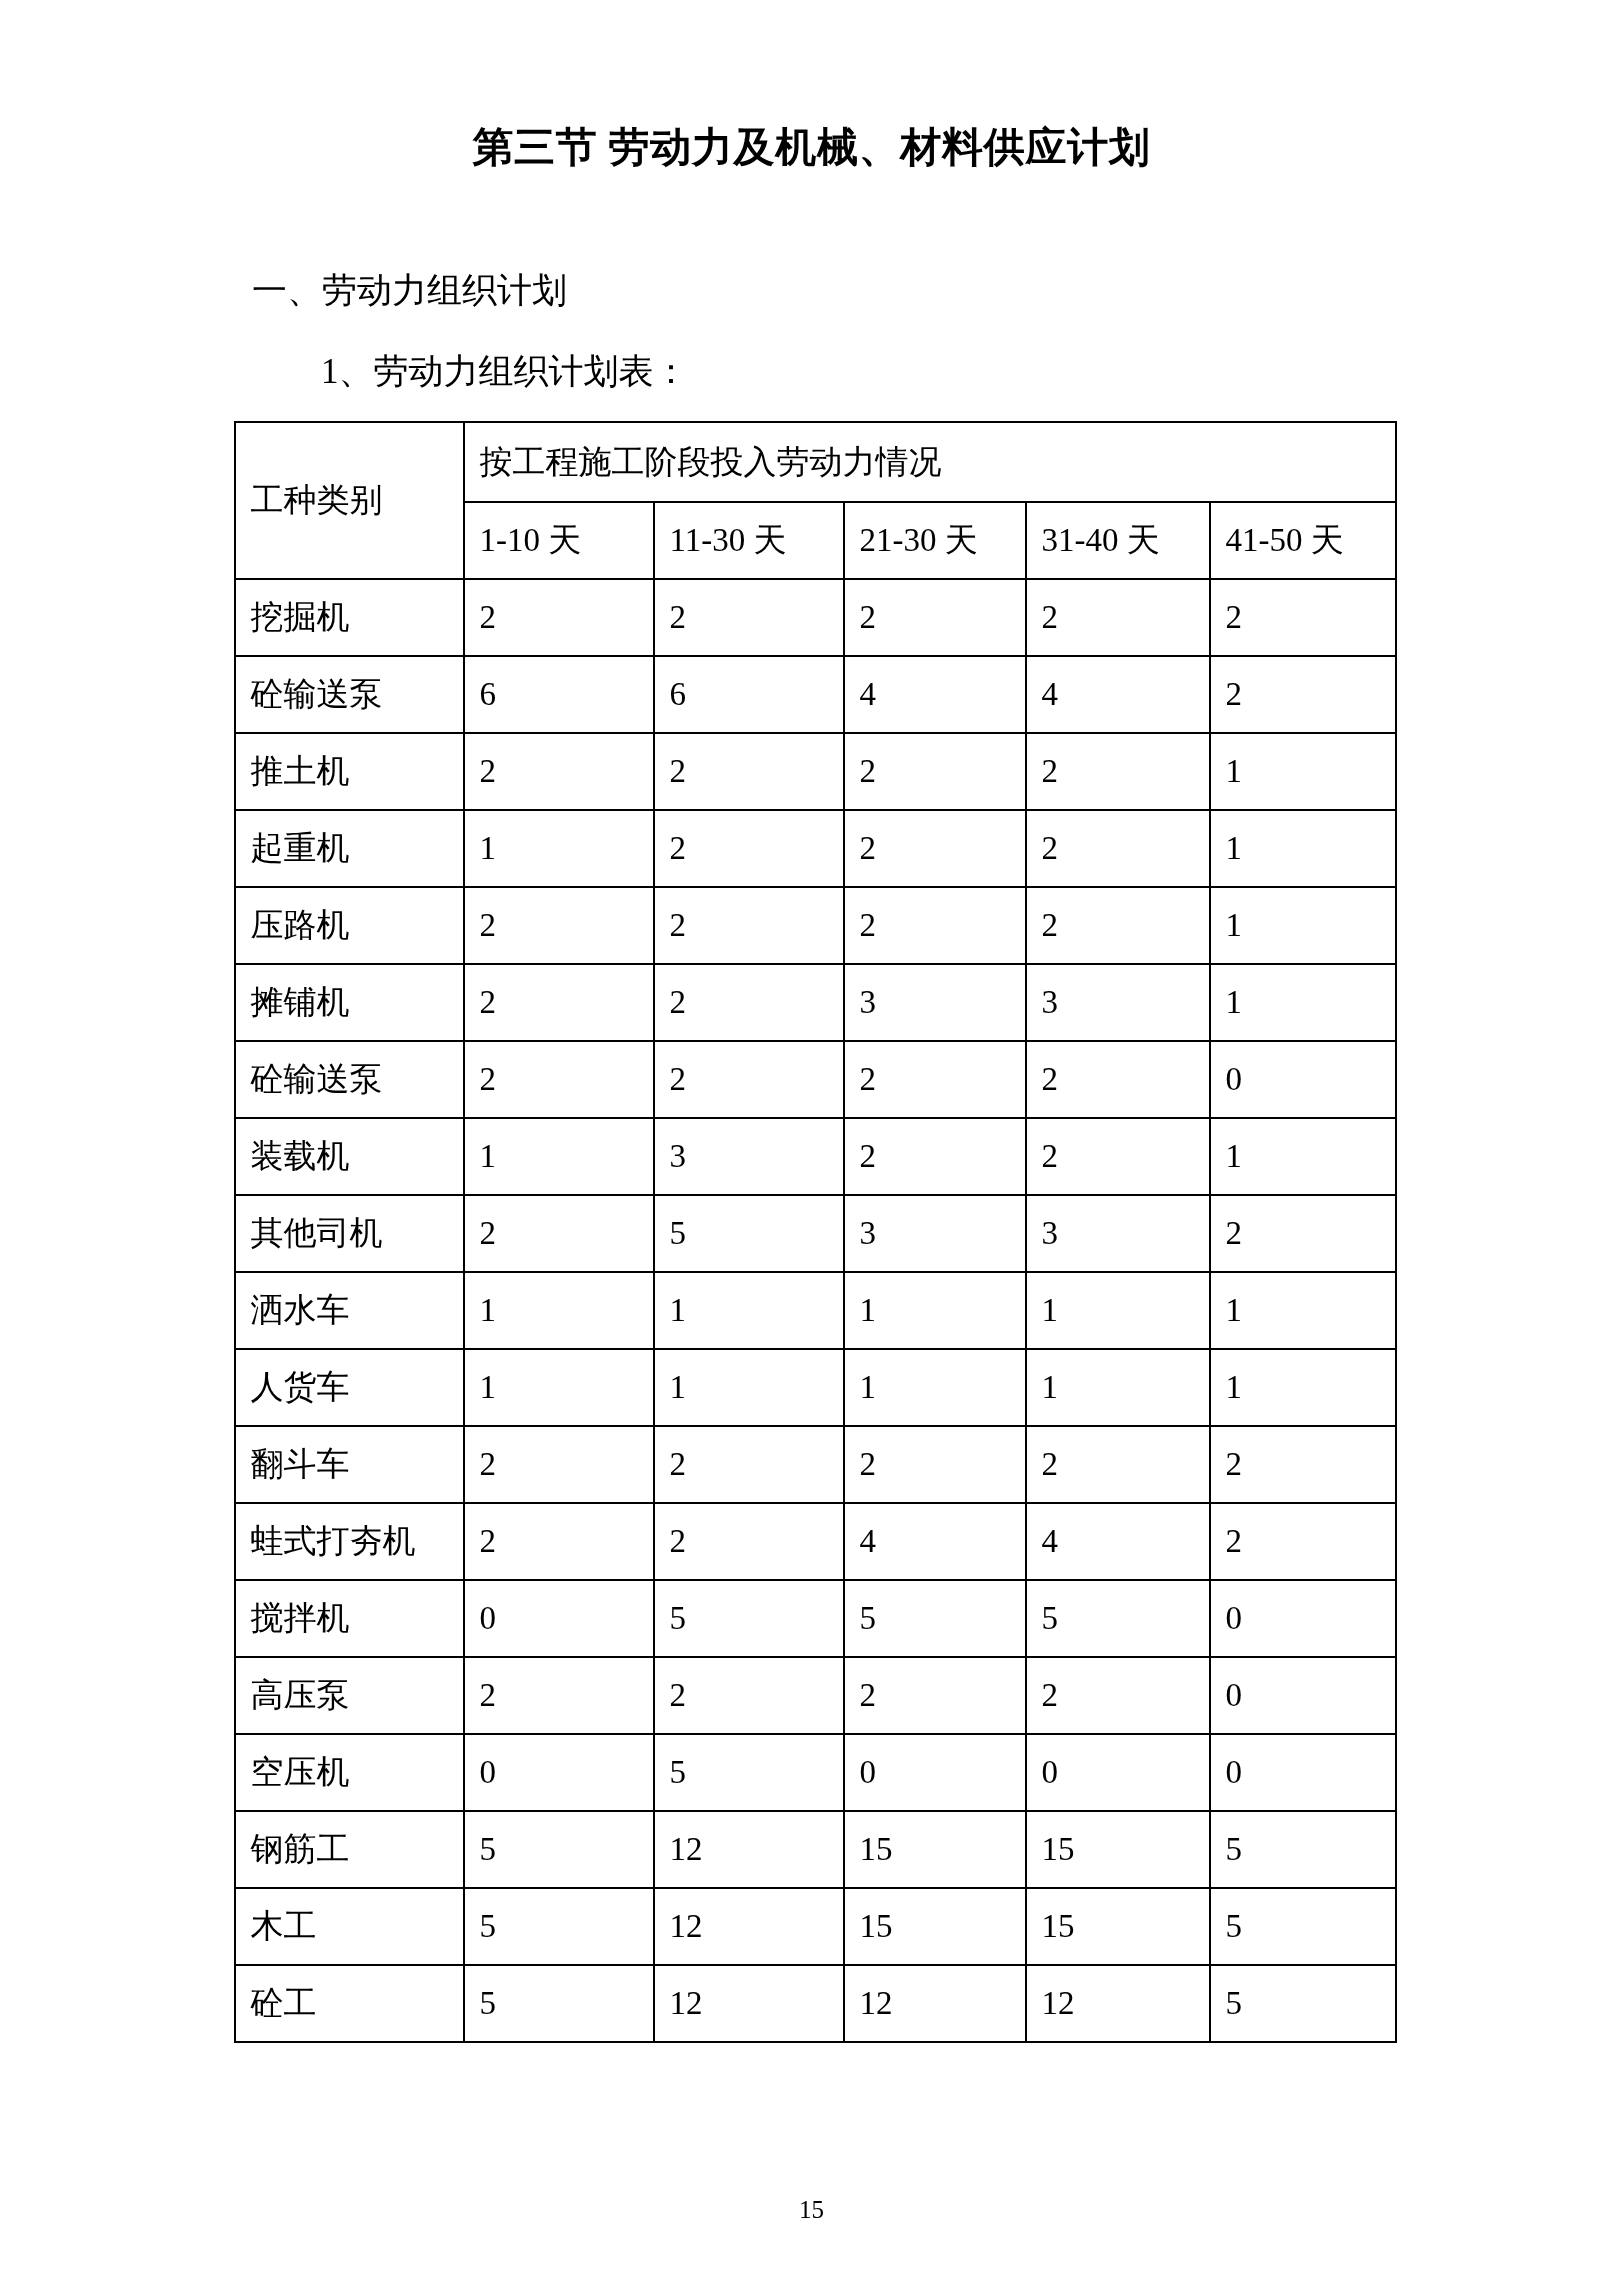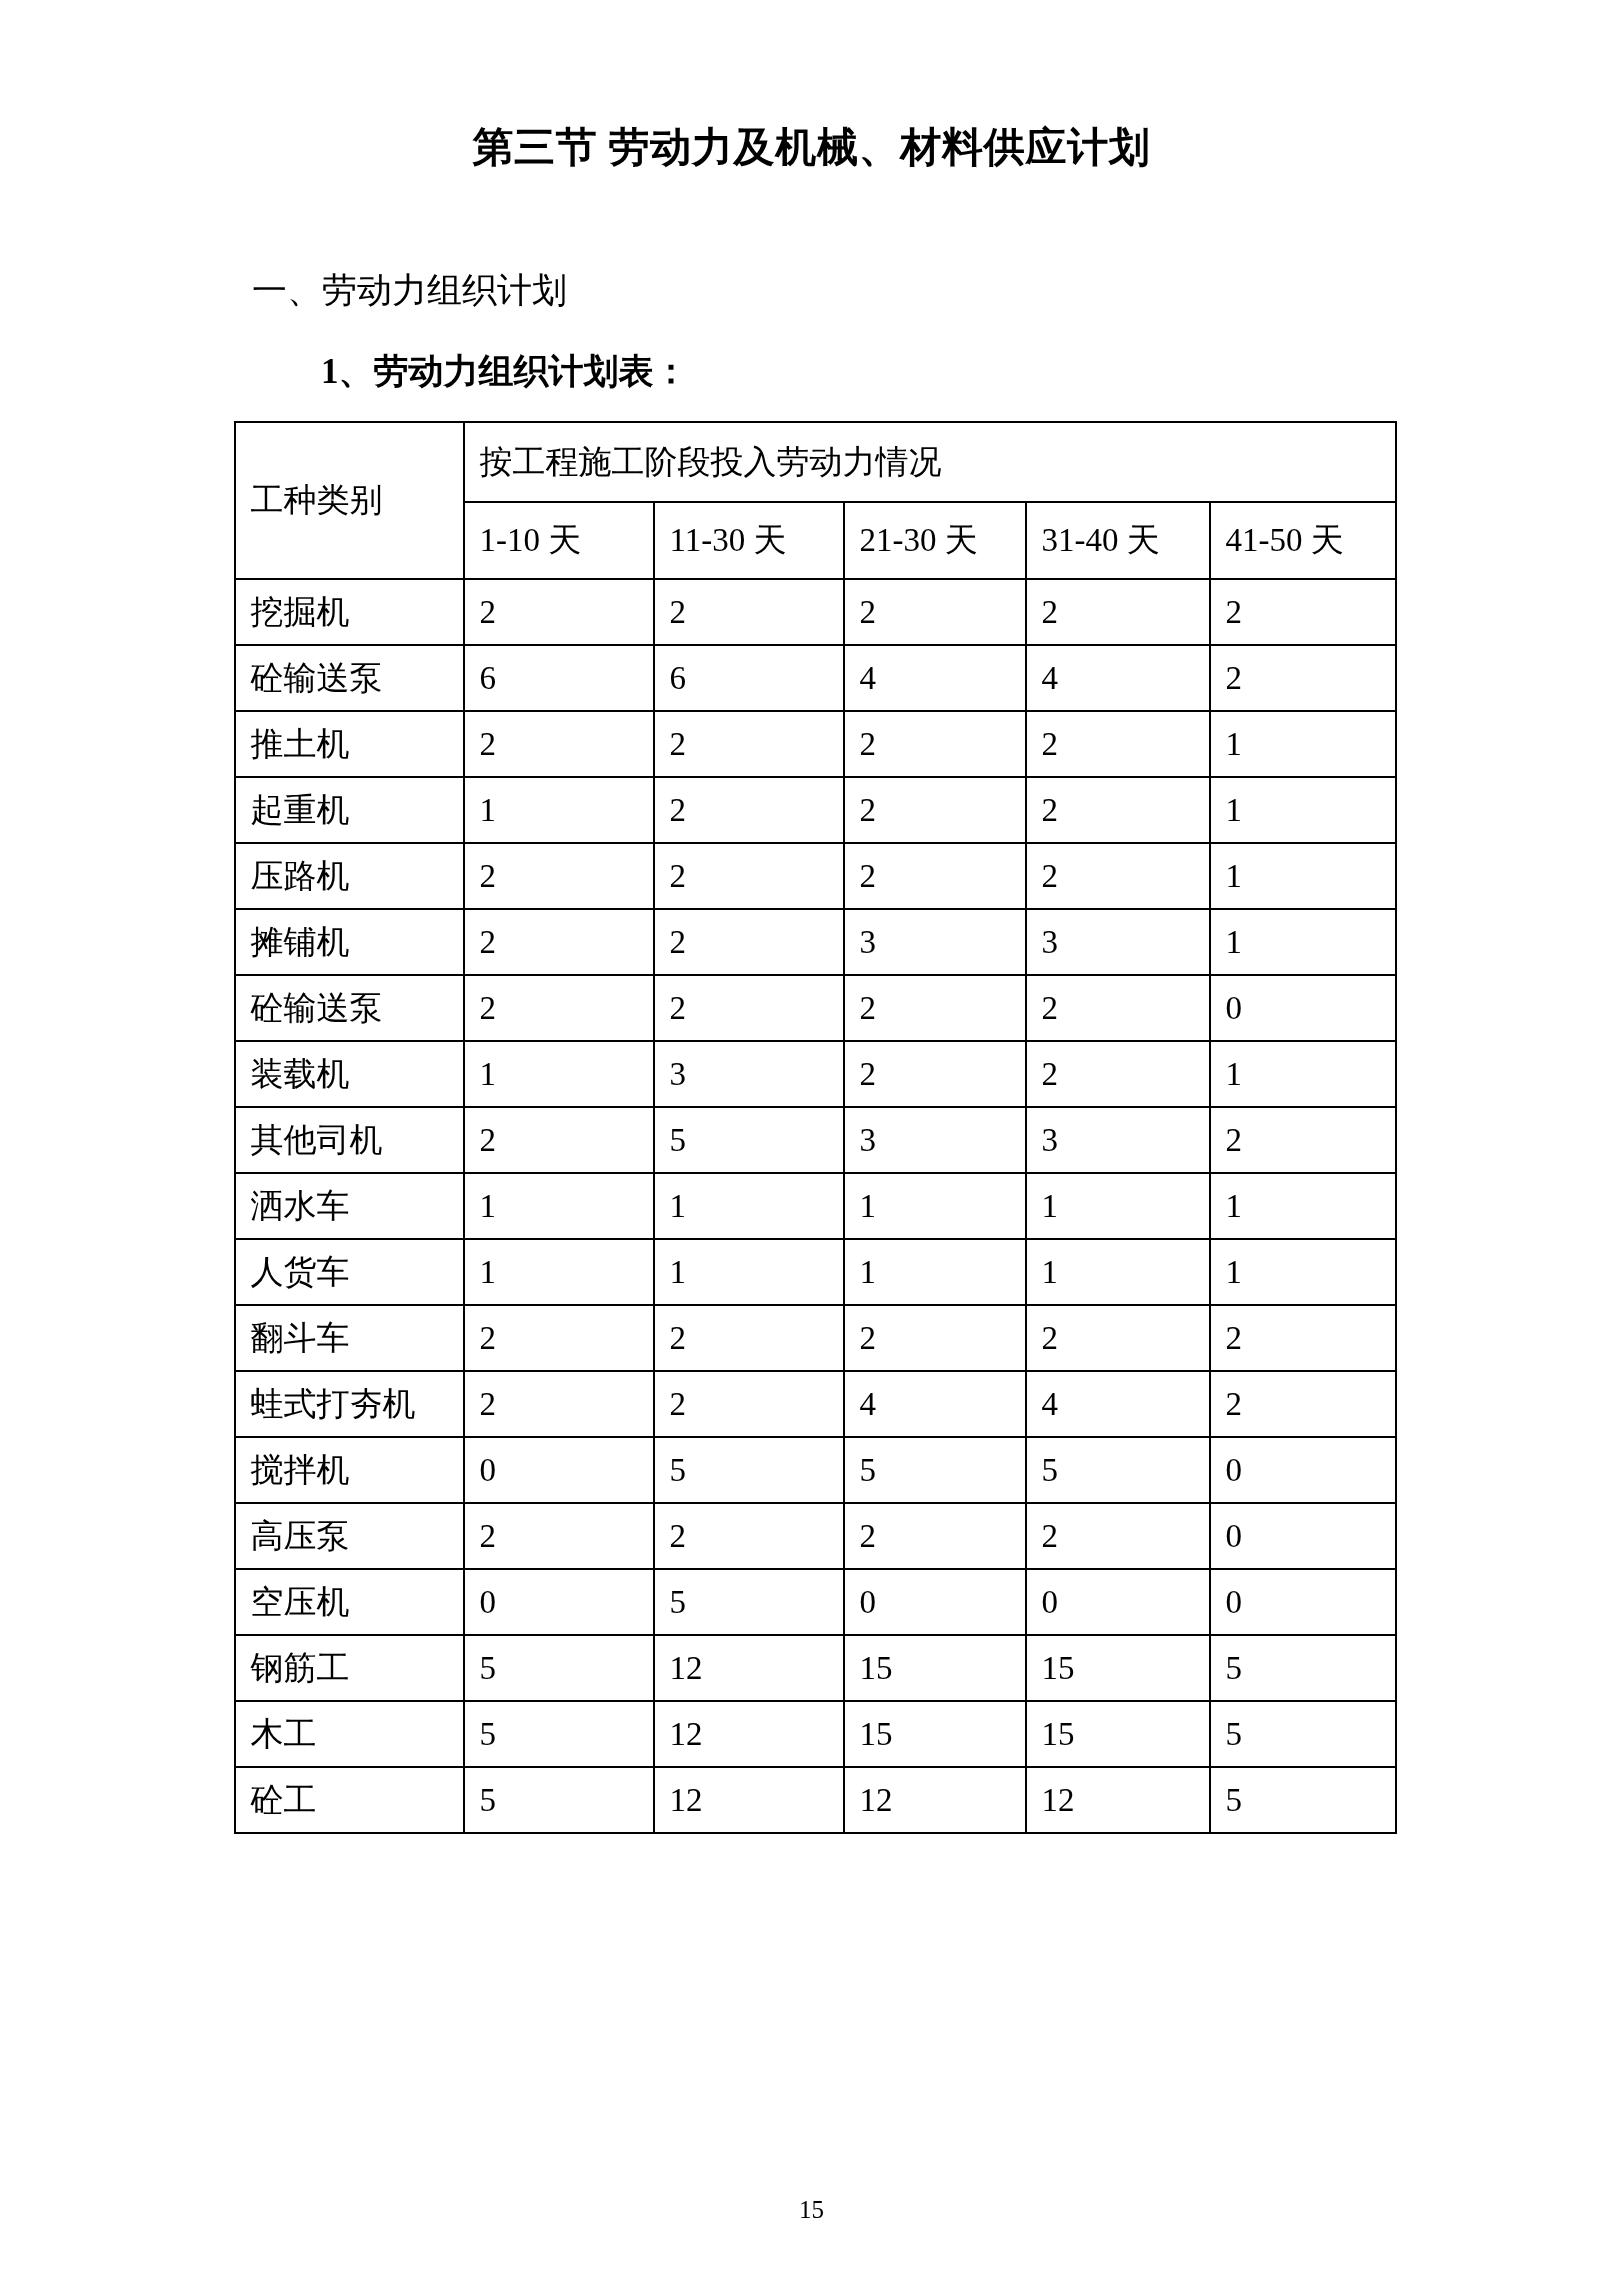--- a/index.html
+++ b/index.html
@@ -25,42 +25,42 @@
     letter-spacing: 0.7px;
   }
   .heading-1 {
     margin: 92px 0 4px 252px;
     font-size: 35px;
     font-weight: normal;
   }
   .heading-2 {
     margin: 34px 0 0 321px;
     font-size: 35px;
-    font-weight: bold;
+    font-weight: normal;
   }
   table.labor-table {
     margin: 26px 0 0 234px;
     border-collapse: collapse;
     table-layout: fixed;
     width: 1162px;
   }
   table.labor-table th,
   table.labor-table td {
     border: 2px solid #000000;
     font-size: 33px;
     font-weight: normal;
     text-align: left;
     vertical-align: middle;
     padding: 0 6.5px 0 14.4px;
     overflow: hidden;
     white-space: nowrap;
   }
   tr.group-row   { height: 80px; }
   tr.period-row  { height: 77px; }
-  tbody tr       { height: 66px; }
+  tbody tr       { height: 77px; }
   th.corner-cell { vertical-align: middle; }
   .page-number {
     position: absolute;
     bottom: 71px;
     left: 0;
     width: 100%;
     text-align: center;
     font-size: 25px;
   }
 </style>

